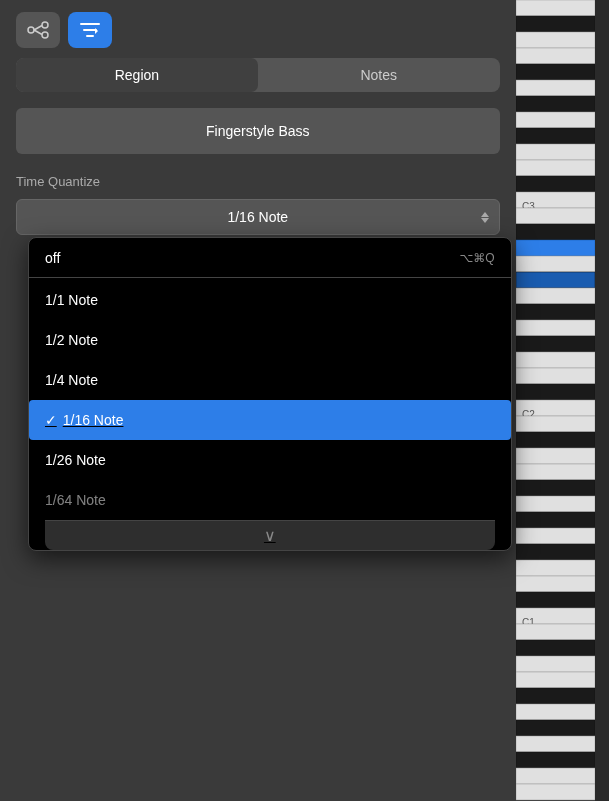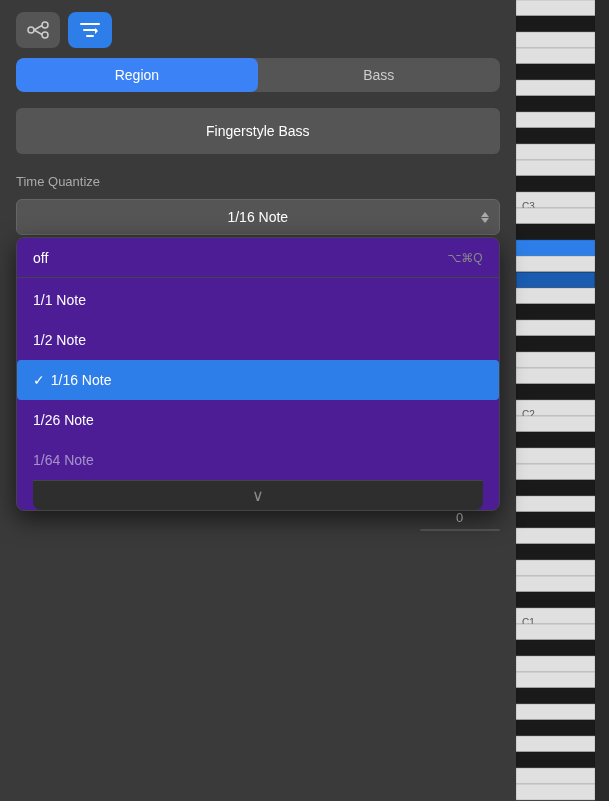--- a/index.html
+++ b/index.html
@@ -82,21 +82,21 @@
       flex: 1;
       height: 34px;
       border: none;
       cursor: pointer;
       font-size: 14px;
       font-weight: 500;
       border-radius: 6px;
     }
 
     .tab-active {
-      background: #3b82f6;
+      background: #404040;
       color: #ffffff;
       border-radius: 7px;
     }
 
     .tab-inactive {
       background: transparent;
       color: #cccccc;
     }
 
     
@@ -162,28 +162,29 @@
     }
 
     .arrow-down {
       border-top: 5px solid #aaa;
     }
 
     
     .dropdown-menu {
       position: absolute;
       top: 38px;
-      left: 0;
+      left: 12px;
       width: 100%;
-      background: #4c1d95;
+      background: #000000;
       border-radius: 8px;
       box-shadow: 0 8px 24px rgba(0,0,0,0.6);
       z-index: 100;
       overflow: hidden;
       border: 1px solid #444;
+      text-decoration: underline;
     }
 
     .dropdown-item {
       display: flex;
       align-items: center;
       justify-content: space-between;
       padding: 10px 16px;
       cursor: pointer;
       color: #ffffff;
       font-size: 14px;
@@ -285,21 +286,21 @@
         <path d="M5 9h12" stroke="white" stroke-width="2" stroke-linecap="round"></path>
         <path d="M8 15h6" stroke="white" stroke-width="2" stroke-linecap="round"></path>
         <polygon points="16,7 19,10 16,13" fill="white"></polygon>
       </svg>
     </button>
   </div>
 
 
   <div class="tabs-container">
     <button class="tab-btn tab-active">Region</button>
-    <button class="tab-btn tab-inactive">Bass</button>
+    <button class="tab-btn tab-inactive">Notes</button>
   </div>
 
   <button class="region-name-btn">Fingerstyle Bass</button>
 
   <div class="section-label">Time Quantize</div>
 
   <div class="dropdown-container">
     <div class="dropdown-btn">
       <span>1/16 Note</span>
       <div class="dropdown-arrows">
@@ -316,20 +317,23 @@
       </div>
 
       <div class="dropdown-item">
         <span>1/1 Note</span>
       </div>
 
       <div class="dropdown-item">
         <span>1/2 Note</span>
       </div>
 
+      <div class="dropdown-item">
+        <span>1/4 Note</span>
+      </div>
 
 
       <div class="dropdown-item selected">
         <span><span class="check-mark">✓</span><span>1/16 Note</span></span>
       </div>
 
       <div class="dropdown-item">
         <span>1/26 Note</span>
       </div>
 

